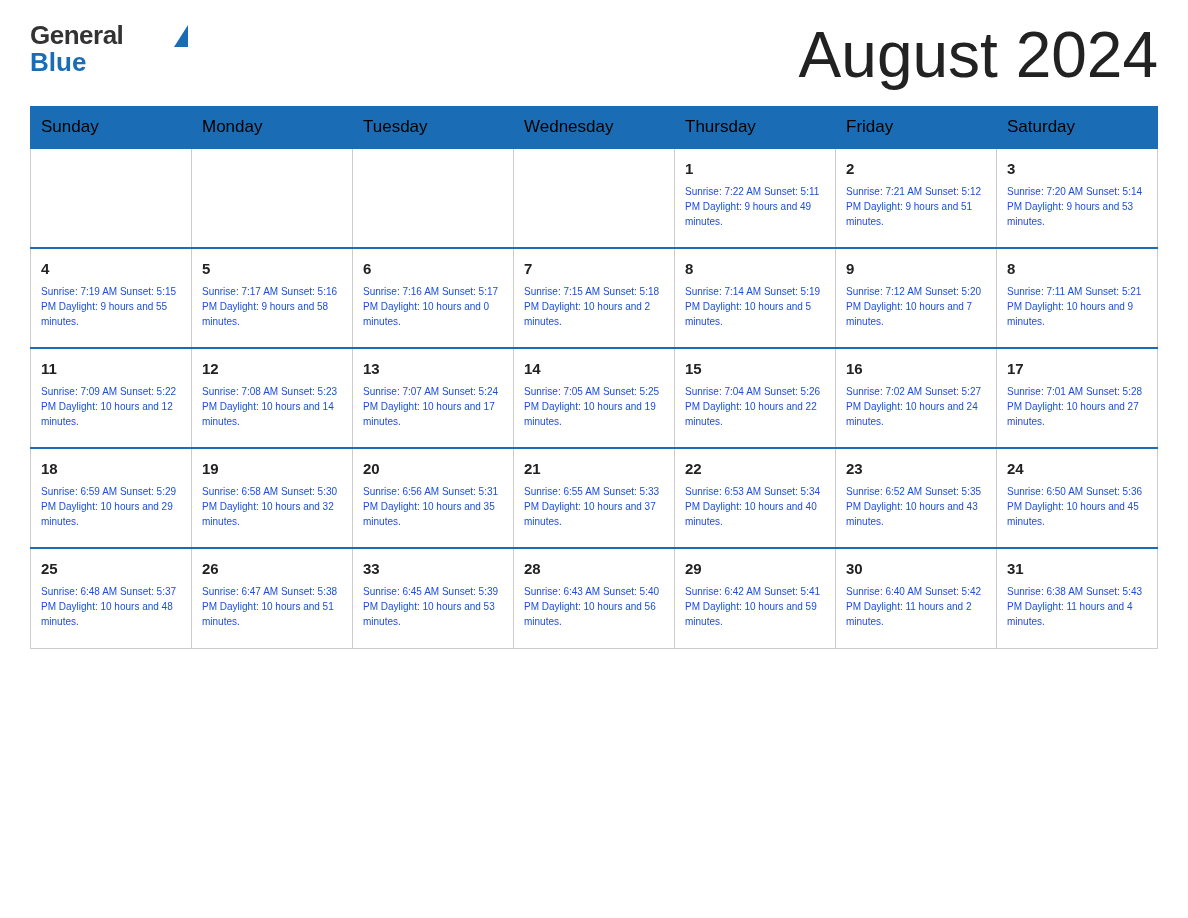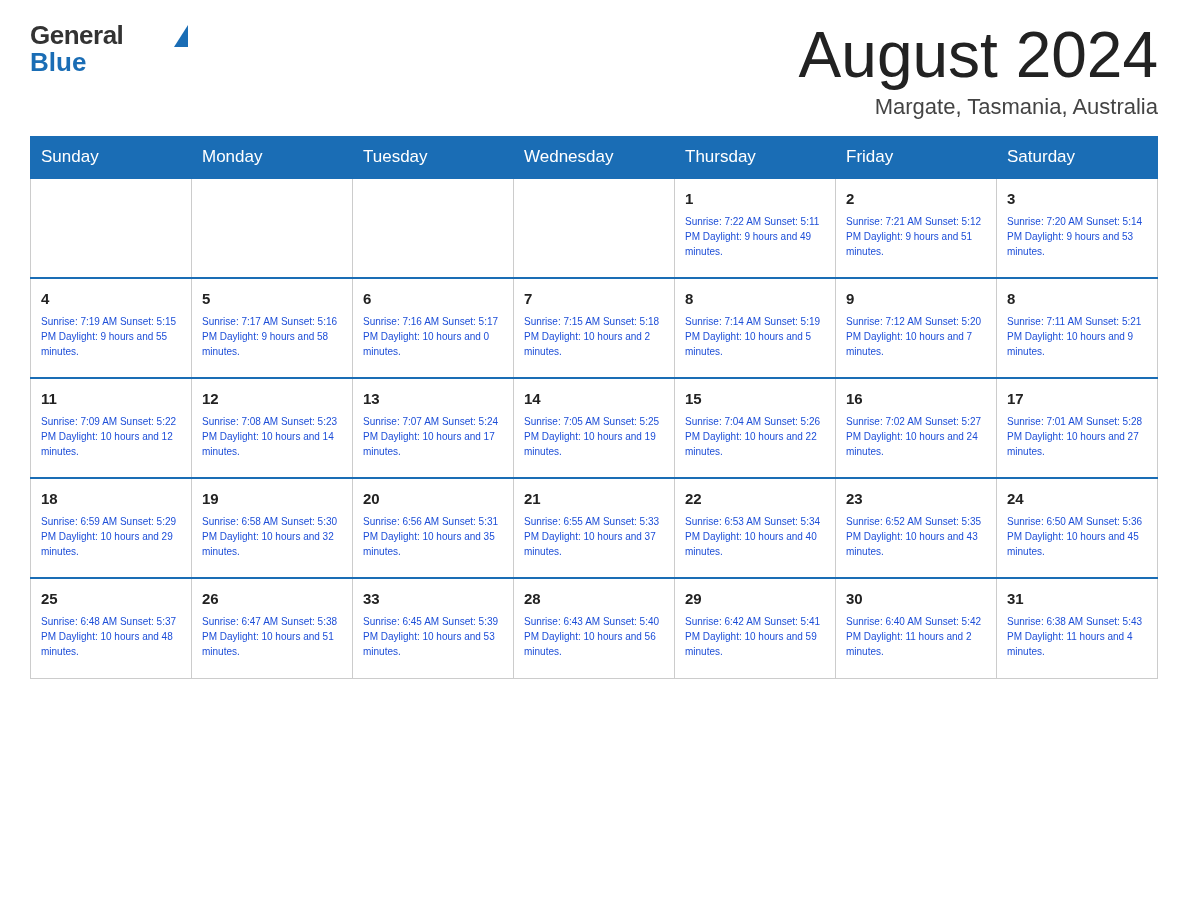--- a/index.html
+++ b/index.html
@@ -64,21 +64,21 @@
     }
     table {
       width: 100%;
       border-collapse: collapse;
       table-layout: fixed;
     }
     thead tr {
       background-color: #1a6db5;
     }
     thead th {
-      color: #ffffff;
+      color: #000000;
       font-size: 17px;
       font-weight: normal;
       padding: 10px 10px;
       text-align: left;
       border: 1px solid #1a6db5;
     }
     tbody td {
       border: 1px solid #ccc;
       vertical-align: top;
       padding: 8px 10px;
@@ -115,21 +115,20 @@
 <div class="header">
   <div class="logo">
     <div class="logo-top">
       <span class="logo-general">General</span>
       <div class="logo-triangle"></div>
     </div>
     <span class="logo-blue">Blue</span>
   </div>
   <div class="title-area">
     <div class="month-title">August 2024</div>
-    <div class="location">Margate, Tasmania, Australia</div>
   </div>
 </div>
 
 <table>
   <thead>
     <tr>
     <th>Sunday</th>
         <th>Monday</th>
         <th>Tuesday</th>
         <th>Wednesday</th>

